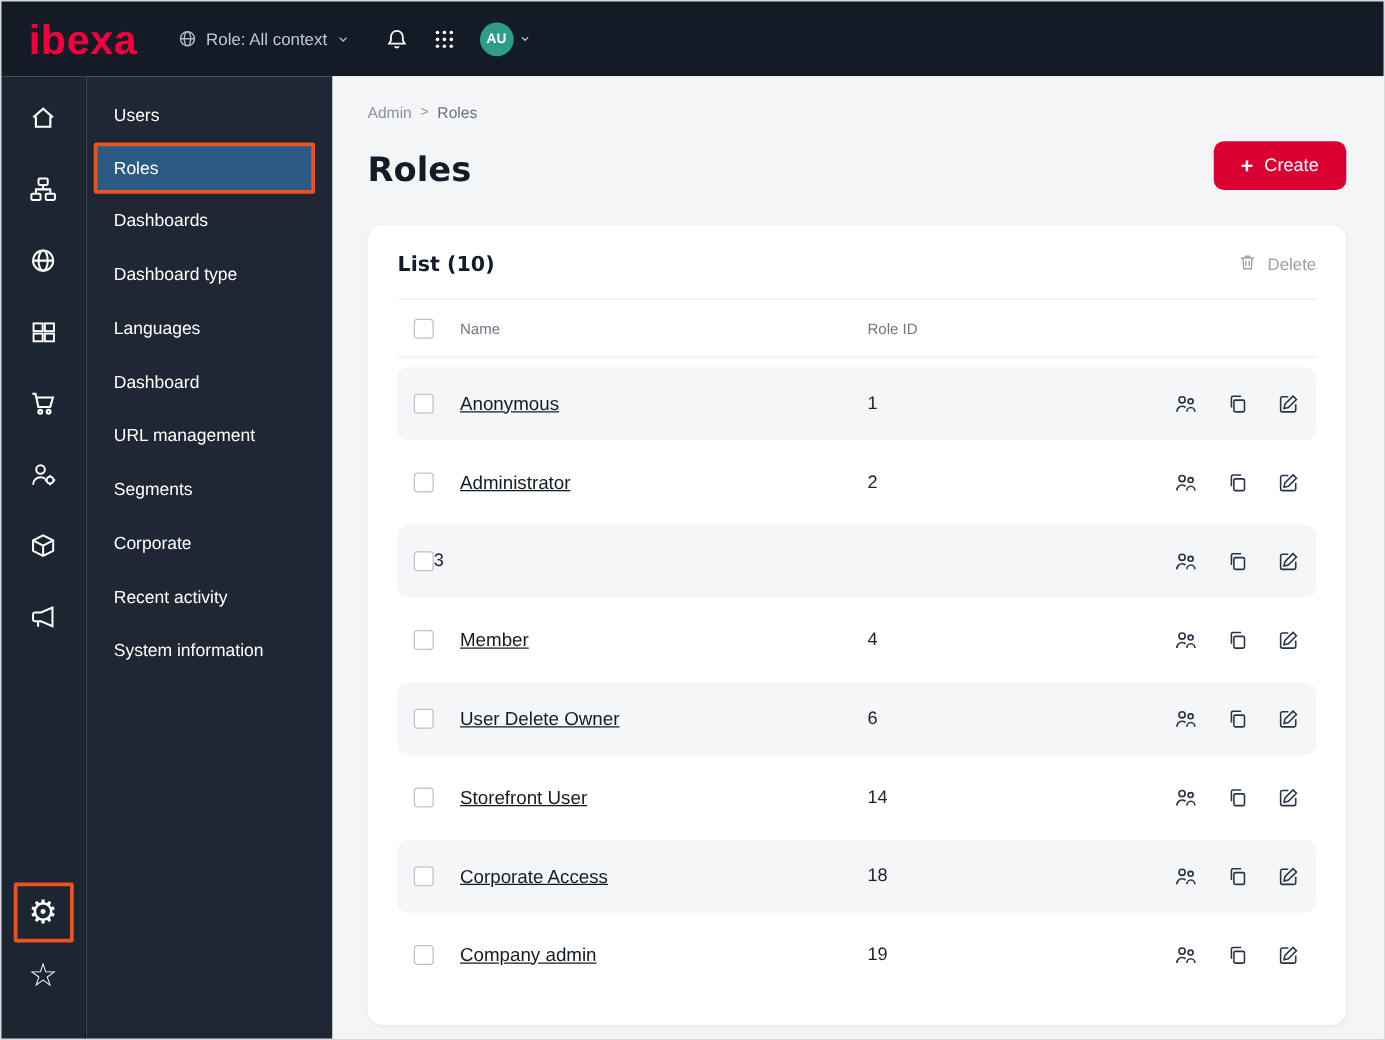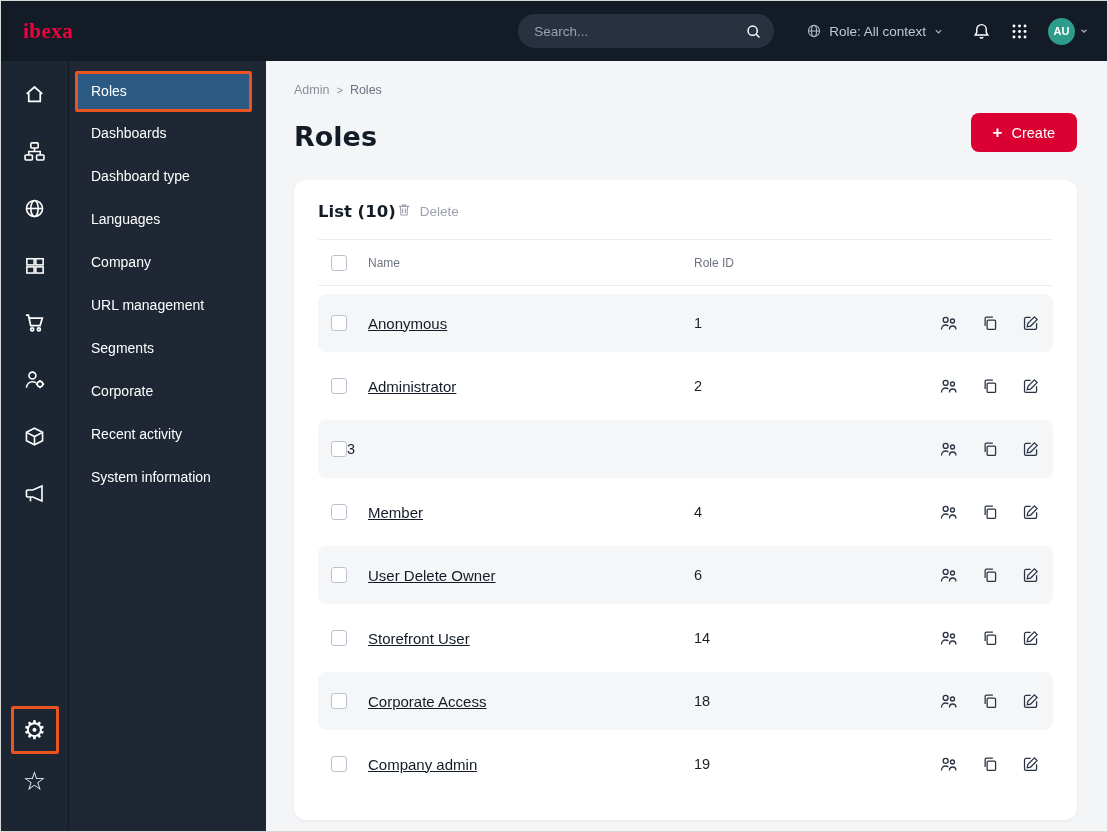--- a/index.html
+++ b/index.html
@@ -3,22 +3,22 @@
 <meta charset="utf-8">
 <style>
   * { margin:0; padding:0; box-sizing:border-box; }
   body { background:#ffffff; font-family:"Liberation Sans","DejaVu Sans",sans-serif; }
   .page { width:1108px; height:832px; border:1px solid #d9d9d9; background:#fff;
           display:flex; flex-direction:column; overflow:hidden; }
 
   
   .topbar { height:60px; flex:0 0 60px; background:#131B27; display:flex; align-items:center;
             padding:0 18px; }
-  .logo { color:#F2003C; font-family:Liberation Serif, serif; font-weight:700;
-          font-size:21px; letter-spacing:.5px; line-height:1; margin-left:4px; }
+  .logo { color:#F2003C; font-family:Liberation Sans, sans-serif; font-weight:700;
+          font-size:33px; letter-spacing:.5px; line-height:1; margin-left:4px; }
   .searchbox { margin-left:auto; width:256px; height:34px; background:#28313F;
                border-radius:17px; display:flex; align-items:center; padding:0 12px 0 16px; }
   .searchbox input { flex:1; background:transparent; border:none; outline:none;
                      color:#E6E9EF; font-size:13.5px; font-family:inherit; }
   .searchbox input::placeholder { color:#9AA3B2; }
   .site-context { display:flex; align-items:center; gap:7px; margin-left:32px;
                   color:#C2C9D5; font-size:13.5px; cursor:pointer; }
   .tb-icon { display:flex; align-items:center; justify-content:center; cursor:pointer; }
   .bell { margin-left:28px; }
   .grid { margin-left:20px; }
@@ -55,21 +55,21 @@
   .crumb-sep { font-size:11px; color:#8A8F9E; }
   .page-title { margin-top:24px; font-family:"DejaVu Sans",sans-serif; font-size:27px;
                 font-weight:700; color:#131C26; }
   .create-btn { margin-top:2px; background:#DB0032; color:#fff; border:none; border-radius:8px;
                 padding:11px 22px; font-size:14.5px; font-family:inherit; display:flex;
                 align-items:center; gap:9px; cursor:pointer; }
   .create-plus { font-size:17px; font-weight:700; line-height:1; }
 
   .card { margin-top:28px; background:#fff; border-radius:12px; padding:22px 24px 8px;
           box-shadow:0 1px 3px rgba(20,30,50,.06); min-height:640px; }
-  .card-header { display:flex; align-items:center;
+  .card-header { display:flex; justify-content:space-between; align-items:center;
                  padding-bottom:18px; border-bottom:1px solid #EDEEF2; }
   .list-title { font-family:"DejaVu Sans",sans-serif; font-size:16.5px; font-weight:700;
                 color:#131C26; }
   .delete-btn { display:flex; align-items:center; gap:8px; color:#9BA0AC; font-size:13.5px;
                 cursor:pointer; }
 
   .thead { display:flex; align-items:center; height:46px; padding:0 13px;
            border-bottom:1px solid #EDEEF2; }
   .th { font-size:12px; color:#6D7380; }
   .cell-check { width:16px; height:16px; border:1px solid #BCC2CF; border-radius:3px;
@@ -89,29 +89,20 @@
   .act { display:flex; align-items:center; cursor:pointer; }
 </style>
 </head>
 <body>
 
 <div class="page">
 
   <div class="topbar">
     <div class="logo">ibexa</div>
 
-    <div class="searchbox">
-      <input type="text" placeholder="Search..." style="">
-      <span class="tb-icon">
-        <svg width="17" height="17" viewBox="0 0 20 20" fill="none" stroke="#FFFFFF" stroke-width="1.7">
-          <circle cx="9" cy="9" r="5.4"></circle>
-            <line x1="13.3" y1="13.3" x2="17" y2="17"></line>
-        </svg>
-      </span>
-    </div>
 
     <div class="site-context">
       <span class="tb-icon">
         <svg width="16" height="16" viewBox="0 0 20 20" fill="none" stroke="#AEB6C2" stroke-width="1.4">
           <circle cx="10" cy="10" r="7"></circle>
             <ellipse cx="10" cy="10" rx="3.2" ry="7"></ellipse>
             <path d="M3.2 10h13.6"></path>
         </svg>
       </span>
       <span>Role: All context</span>
@@ -216,25 +207,26 @@
         <div class="gear-box">
           <span class="glyph-icon gear-glyph">⚙</span>
         </div>
         <span class="strip-item star-item">
           <span class="glyph-icon star-glyph">☆</span>
         </span>
       </div>
     </div>
 
     <div class="menu">
+      <div class="menu-item">Users</div>
       <div class="menu-item selected">Roles</div>
       <div class="menu-item">Dashboards</div>
       <div class="menu-item">Dashboard type</div>
       <div class="menu-item">Languages</div>
-      <div class="menu-item">Company</div>
+      <div class="menu-item">Dashboard</div>
       <div class="menu-item">URL management</div>
       <div class="menu-item">Segments</div>
       <div class="menu-item">Corporate</div>
       <div class="menu-item">Recent activity</div>
       <div class="menu-item">System information</div>
     </div>
 
     <div class="main">
       <div class="main-header">
         <div>

